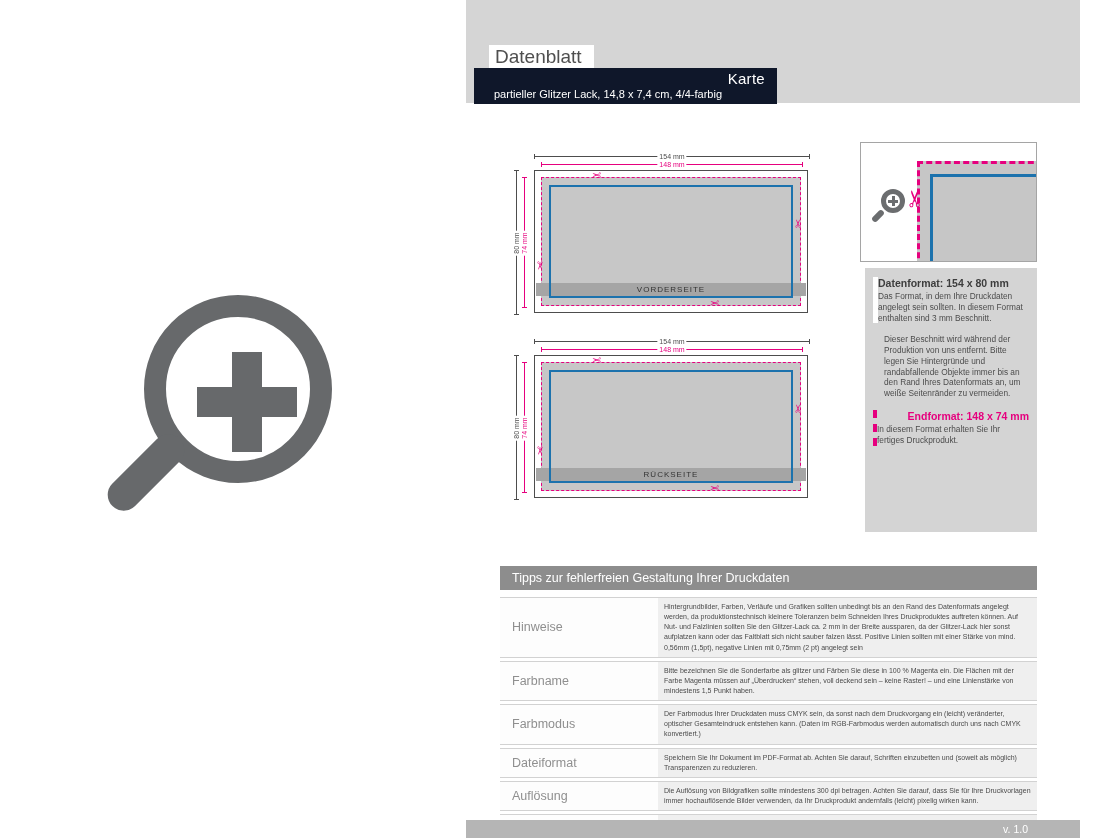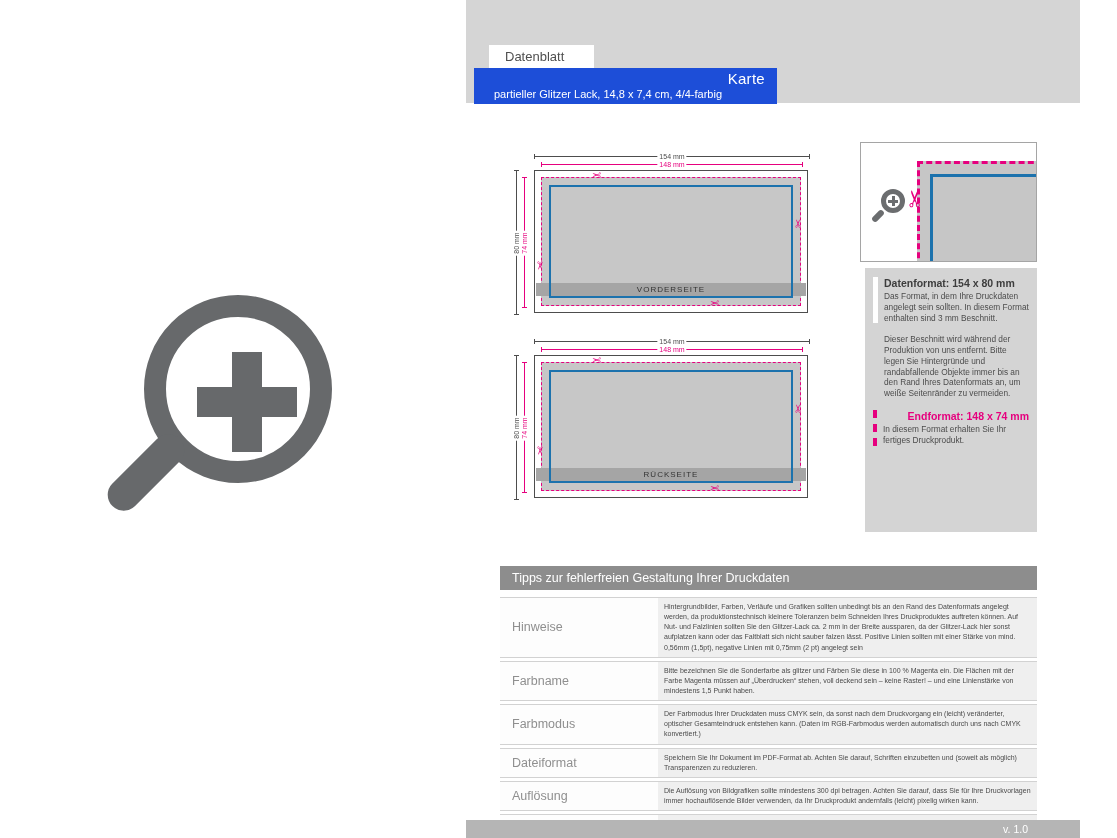--- a/index.html
+++ b/index.html
@@ -12,22 +12,22 @@
               border:22px solid #67696b; border-radius:50%; box-sizing:border-box; }
   .big-ph { position:absolute; left:97px; top:102px; width:100px; height:30px; background:#67696b; }
   .big-pv { position:absolute; left:132px; top:67px; width:30px; height:100px; background:#67696b; }
   .big-handle { position:absolute; left:30px; top:140px; width:32px; height:95px;
                 border-radius:16px; background:#67696b; transform:rotate(45deg); }
 
   
   .panel { position:absolute; left:466px; top:0; width:614px; height:838px; background:#ffffff; }
   .top-band { position:absolute; left:0; top:0; width:614px; height:103px; background:#d5d5d5; }
   .tab { position:absolute; left:23px; top:45px; width:105px; height:23px; background:#ffffff;
-         color:#4f4f4f; font-size:13px; line-height:23px; padding-left:16px; box-sizing:border-box; }
-  .title-bar { position:absolute; left:8px; top:68px; width:303px; height:36px; background:#1d4ed8; color:#fff; }
+         color:#4f4f4f; font-size:19px; line-height:23px; padding-left:6px; box-sizing:border-box; }
+  .title-bar { position:absolute; left:8px; top:68px; width:303px; height:36px; background:#0f172a; color:#fff; }
   .title-main { text-align:right; font-size:15px; padding:2px 12px 0 0; letter-spacing:0.3px; }
   .title-sub { font-size:11px; padding:1px 0 0 20px; white-space:nowrap; }
 
   
   .drawing { position:absolute; left:42px; width:302px; height:170px; }
   #drawing-front { top:148px; }
   #drawing-back  { top:333px; }
   .outer-rect { position:absolute; left:26px; top:22px; width:274px; height:143px;
                 border:1px solid #4d4d4d; box-sizing:border-box; }
   .bleed-rect { position:absolute; left:33px; top:29px; width:260px; height:129px;
@@ -66,21 +66,21 @@
   .mini-ring { position:absolute; left:8px; top:0; width:24px; height:24px; border:5px solid #6b6d6f;
                border-radius:50%; box-sizing:border-box; }
   .mini-ph { position:absolute; left:15px; top:10.5px; width:10px; height:3px; background:#6b6d6f; }
   .mini-pv { position:absolute; left:18.5px; top:7px; width:3px; height:10px; background:#6b6d6f; }
   .mini-handle { position:absolute; left:2px; top:20px; width:6px; height:14px; border-radius:3px;
                  background:#6b6d6f; transform:rotate(45deg); }
 
   
   .info-text { position:absolute; left:399px; top:268px; width:172px; height:264px; background:#d4d4d4;
                box-sizing:border-box; padding:9px 8px 10px 8px; }
-  .sect { margin-bottom:11px; padding-left:6px; }
+  .sect { margin-bottom:11px; }
   .accent-white   { border-left:5px solid #ffffff; }
   .accent-magenta { border-left:4px dashed #e6007e; }
   .accent-blue    { border-left:4px solid #1c72ad; }
   .no-accent      { padding-left:11px; }
   .sect-title { font-size:10.5px; font-weight:bold; color:#3d3d3d; margin-bottom:2px; }
   .sect-title.magenta { color:#e6007e;text-align:right; } .sect-title.blue { color:#1c72ad; }
   .sect-sub  { font-size:9px; font-weight:bold; color:#1c72ad; margin:0 0 2px 0; }
   .sect-body { font-size:8.3px; color:#4c4c4c; line-height:1.3; }
 
   

